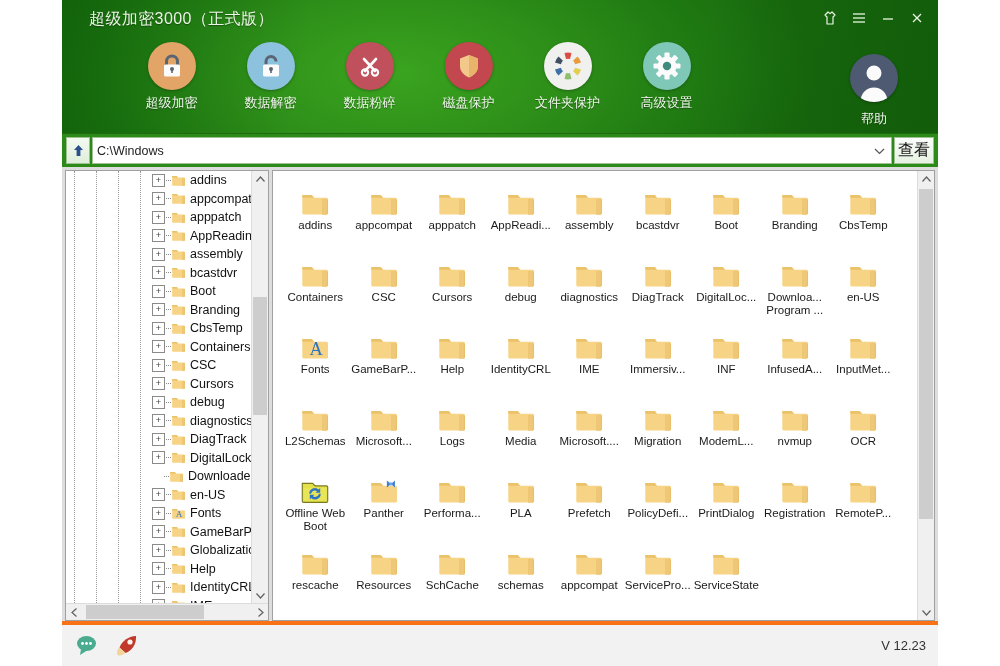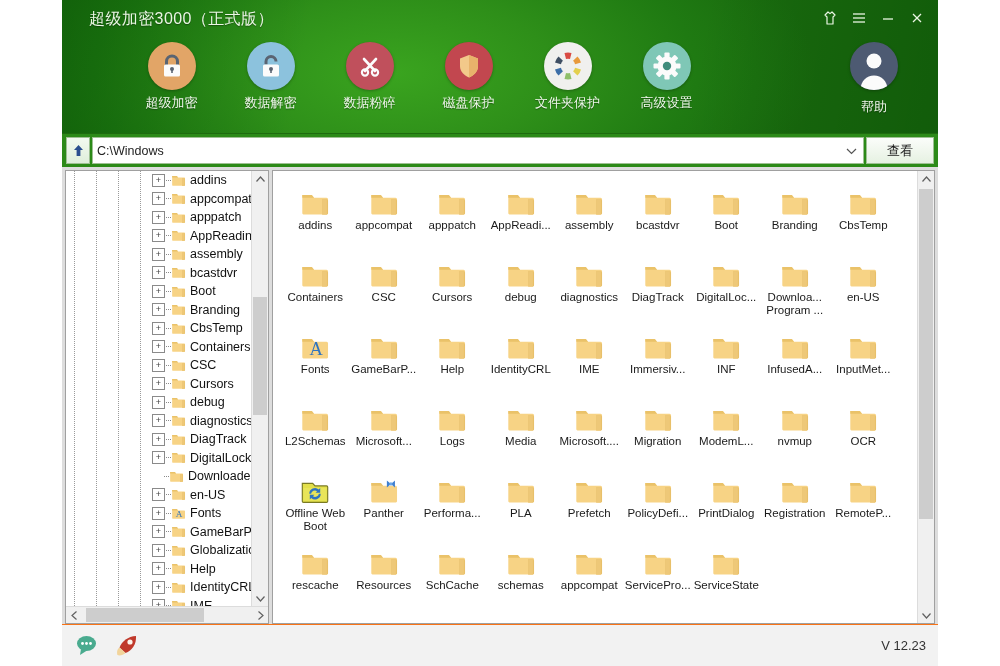--- a/index.html
+++ b/index.html
@@ -22,35 +22,35 @@
   .wincontrols{position:absolute;right:8px;top:6px;display:flex;align-items:center;gap:3px;z-index:5;}
   .wc{width:26px;height:24px;display:flex;align-items:center;justify-content:center;cursor:pointer;}
   .wc svg{display:block;}
 
   .tools{position:absolute;left:60px;top:42px;display:flex;gap:0;z-index:4;}
   .tool{width:99px;display:flex;flex-direction:column;align-items:center;cursor:pointer;}
   .tool .circ{width:48px;height:48px;border-radius:50%;display:flex;align-items:center;justify-content:center;
       box-shadow:0 1px 3px rgba(0,0,0,.28);}
   .tool .lbl{margin-top:4px;color:#f0f8ec;font-size:13px;text-shadow:0 1px 1px rgba(0,0,0,.4);white-space:nowrap;}
 
-  .helpbtn{position:absolute;right:40px;top:42px;display:flex;flex-direction:column;align-items:center;cursor:pointer;z-index:4;}
+  .helpbtn{position:absolute;right:40px;top:54px;display:flex;flex-direction:column;align-items:center;cursor:pointer;z-index:4;}
   .helpbtn .circ{width:48px;height:48px;border-radius:50%;background:#4d5a72;display:flex;align-items:flex-end;justify-content:center;overflow:hidden;
       box-shadow:0 1px 3px rgba(0,0,0,.28);}
   .helpbtn .lbl{margin-top:8px;color:#f0f8ec;font-size:13px;text-shadow:0 1px 1px rgba(0,0,0,.4);}
 
   
   .addrbar{flex:0 0 33px;height:33px;background:#2c8a18;display:flex;align-items:center;padding:0 4px;gap:2px;
      border-top:1px solid #1e6b0f;}
   .upbtn{width:22px;height:25px;background:linear-gradient(180deg,#f3faf0,#dfeedb);border:1px solid #9ec093;
      display:flex;align-items:center;justify-content:center;cursor:pointer;}
   .pathbox{flex:1;height:25px;background:#fff;border:1px solid #9ec093;display:flex;align-items:center;
      padding:0 4px;font-size:12.5px;color:#222;position:relative;}
   .pathbox .chev{position:absolute;right:6px;top:50%;transform:translateY(-50%);}
-  .viewbtn{height:25px;min-width:34px;padding:0 16px;background:linear-gradient(180deg,#fbfdfa,#e6f1e2);
-     border:1px solid #9ec093;display:flex;align-items:center;justify-content:center;font-size:13px;color:#1a1a1a;cursor:pointer;}
+  .viewbtn{height:25px;min-width:34px;padding:0 2px;background:linear-gradient(180deg,#fbfdfa,#e6f1e2);
+     border:1px solid #9ec093;display:flex;align-items:center;justify-content:center;font-size:16px;color:#1a1a1a;cursor:pointer;}
 
   
   .body{flex:1;display:flex;background:#ddd;padding:3px 3px 0 3px;gap:3px;overflow:hidden;}
   .panel{background:#fff;border:1px solid #a0a0a0;position:relative;overflow:hidden;}
   .tree{flex:0 0 202px;display:flex;flex-direction:column;}
   .grid{flex:1;display:flex;flex-direction:column;}
 
   
   .treeview{position:relative;flex:1;overflow:hidden;background:#fff;}
   .trow{height:18.5px;display:flex;align-items:center;white-space:nowrap;font-size:12.5px;color:#111;position:relative;cursor:pointer;}
@@ -72,21 +72,21 @@
 
   
   .gridview{position:relative;flex:1;overflow:hidden;background:#fff;padding:8px 0 0 8px;}
   .gwrap{display:flex;flex-wrap:wrap;width:620px;}
   .item{width:68.5px;height:68px;display:flex;flex-direction:column;align-items:center;cursor:pointer;padding-top:4px;}
   .item .ic{height:34px;display:flex;align-items:flex-end;justify-content:center;}
   .item .nm{margin-top:2px;font-size:11.5px;color:#1a1a1a;text-align:center;line-height:13px;width:68px;
       overflow:hidden;white-space:normal;}
 
   
-  .status{flex:0 0 41px;height:41px;background:#f2f2f2;border-top:1px solid #f97316;display:flex;align-items:center;
+  .status{flex:0 0 41px;height:41px;background:#f2f2f2;border-top:4px solid #f97316;display:flex;align-items:center;
      padding:0 12px;gap:14px;}
   .status .sp{flex:1;}
   .ver{font-size:13px;color:#333;}
   .sicon{cursor:pointer;display:flex;align-items:center;}
 </style>
 </head>
 <body>
 
 <div id="app">
 

